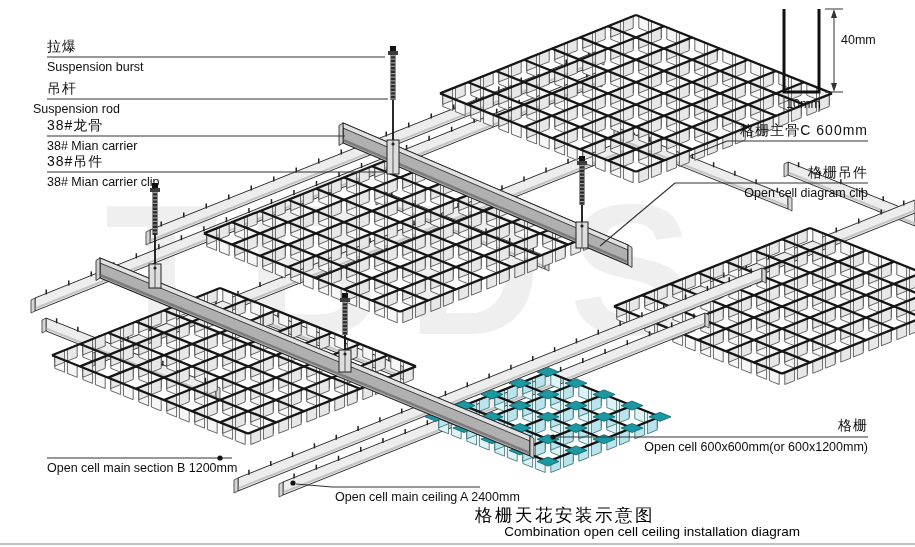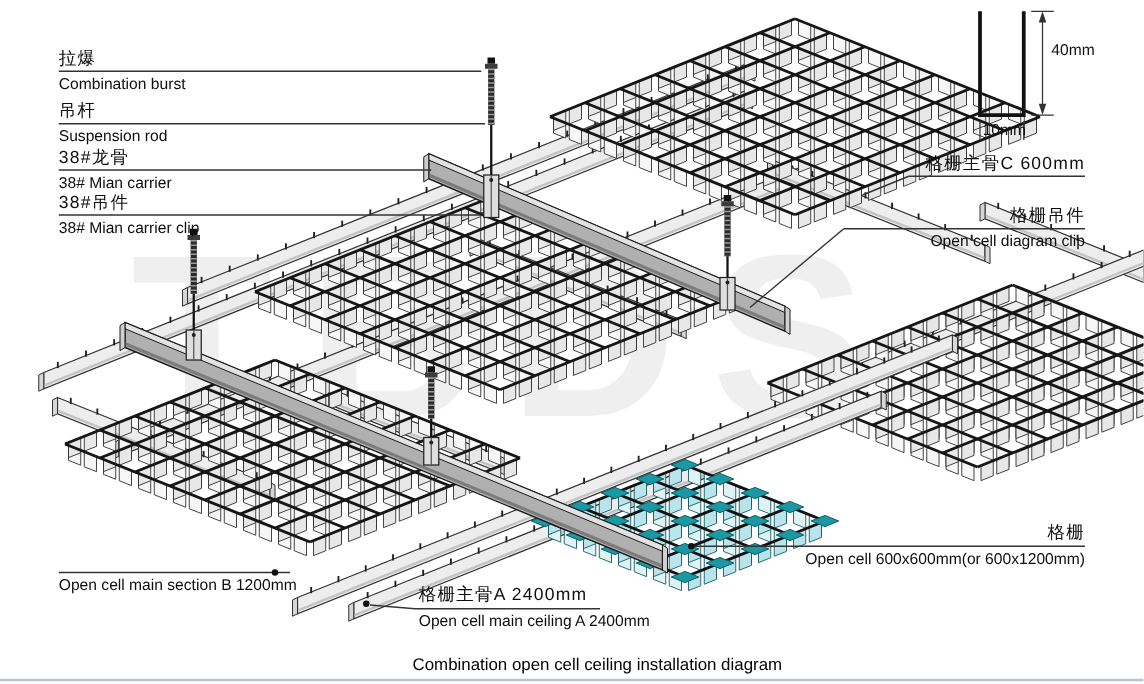--- a/index.html
+++ b/index.html
@@ -7,21 +7,21 @@
          font-family:"Liberation Sans","DejaVu Sans",sans-serif;}
   .watermark{position:absolute;left:105px;top:178px;font-size:185px;font-weight:bold;
              color:#efefef;letter-spacing:28px;line-height:1;user-select:none;}
   svg#diagram{position:absolute;left:0;top:0;}
   .lbl{position:absolute;color:#0e0e0e;white-space:nowrap;line-height:1.15;}
   .zh{font-size:14px;letter-spacing:1px;}
   .en{font-size:12.5px;}
   .dim{font-size:12.5px;color:#111;}
   .title-zh{position:absolute;left:330px;width:470px;top:503px;text-align:center;
             font-size:17.5px;color:#000;letter-spacing:2.5px;}
-  .title-en{position:absolute;left:330px;width:470px;top:524px;text-align:left;
+  .title-en{position:absolute;left:330px;width:470px;top:524px;text-align:right;
             font-size:13.5px;color:#000;}
   .bottom-line{position:absolute;left:0;top:543px;width:915px;height:2px;background:#b9c3cb;}
 </style>
 </head>
 <body>
 
 <div class="stage">
 
   <div class="watermark">TBDS</div>
 
@@ -1316,43 +1316,43 @@
         <line x1="47" y1="458" x2="232" y2="458" stroke="#333" stroke-width="1.1" stroke-linecap="butt"></line>
         <line x1="332" y1="487" x2="480" y2="487" stroke="#333" stroke-width="1.1" stroke-linecap="butt"></line>
         <line x1="332" y1="487" x2="296" y2="484" stroke="#333" stroke-width="1.1" stroke-linecap="butt"></line>
         <circle cx="553" cy="437" r="2.6" fill="#111"></circle>
         <circle cx="220" cy="458" r="2.6" fill="#111"></circle>
         <circle cx="293" cy="483" r="2.6" fill="#111"></circle>
       </g>
     </svg>
 
   <div class="lbl zh" style="left:47px;top:38px">拉爆</div>
-  <div class="lbl en" style="left:47px;top:60px">Combination burst</div>
+  <div class="lbl en" style="left:47px;top:60px">Suspension burst</div>
 
   <div class="lbl zh" style="left:47px;top:80px">吊杆</div>
-  <div class="lbl en" style="left:47px;top:102px">Suspension rod</div>
+  <div class="lbl en" style="left:33px;top:102px">Suspension rod</div>
 
   <div class="lbl zh" style="left:47px;top:117px">38#龙骨</div>
   <div class="lbl en" style="left:47px;top:139px">38# Mian carrier</div>
 
   <div class="lbl zh" style="left:47px;top:153px">38#吊件</div>
   <div class="lbl en" style="left:47px;top:175px">38# Mian carrier clip</div>
 
   <div class="lbl zh" style="right:47px;top:122px">格栅主骨C 600mm</div>
 
   <div class="lbl zh" style="right:47px;top:164px">格栅吊件</div>
   <div class="lbl en" style="right:47px;top:186px">Open cell diagram clip</div>
 
   <div class="lbl zh" style="right:47px;top:417px">格栅</div>
   <div class="lbl en" style="right:47px;top:440px">Open cell 600x600mm(or 600x1200mm)</div>
 
   <div class="lbl en" style="left:47px;top:461px">Open cell main section B 1200mm</div>
 
-  <div class="lbl zh" style="left:335px;top:467px">格栅主骨A 2400mm</div>
   <div class="lbl en" style="left:335px;top:490px">Open cell main ceiling A 2400mm</div>
 
   <div class="lbl dim" style="left:841px;top:33px">40mm</div>
   <div class="lbl dim" style="left:784px;top:97px;width:39px;text-align:center">10mm</div>
 
+  <div class="title-zh">格栅天花安装示意图</div>
   <div class="title-en">Combination open cell ceiling installation diagram</div>
 
   <div class="bottom-line"></div>
 </div>
 
 </body></html>

